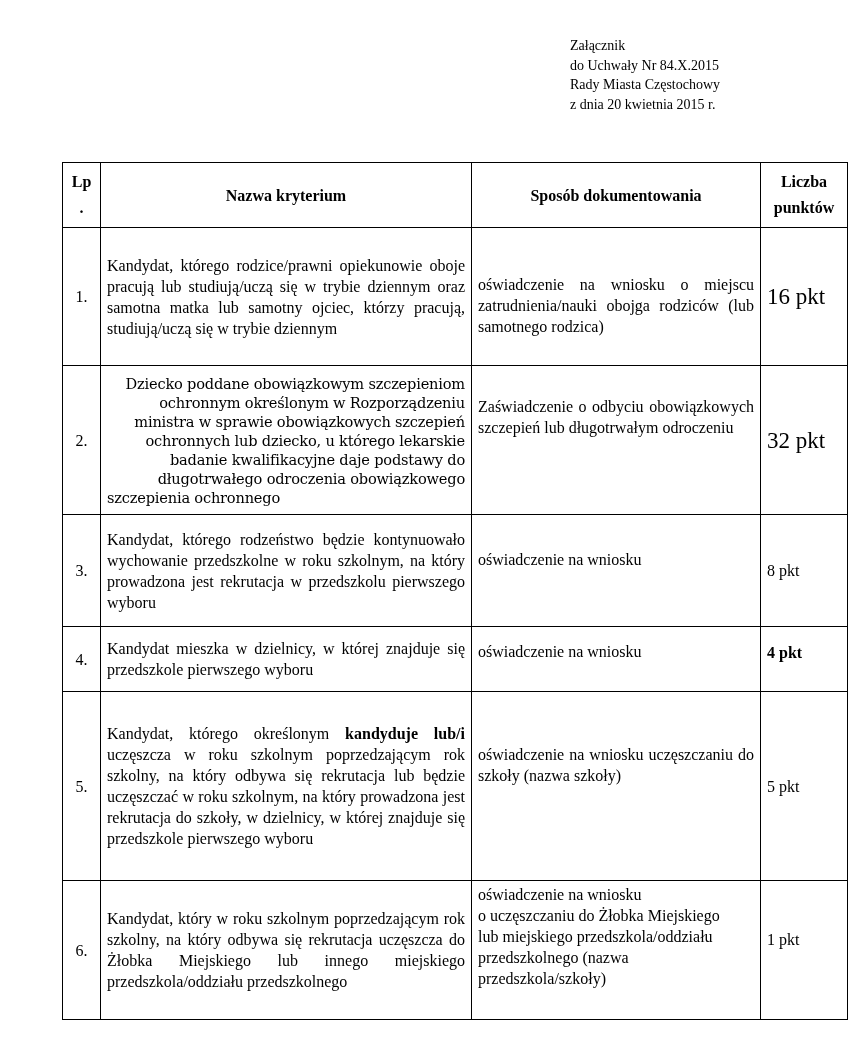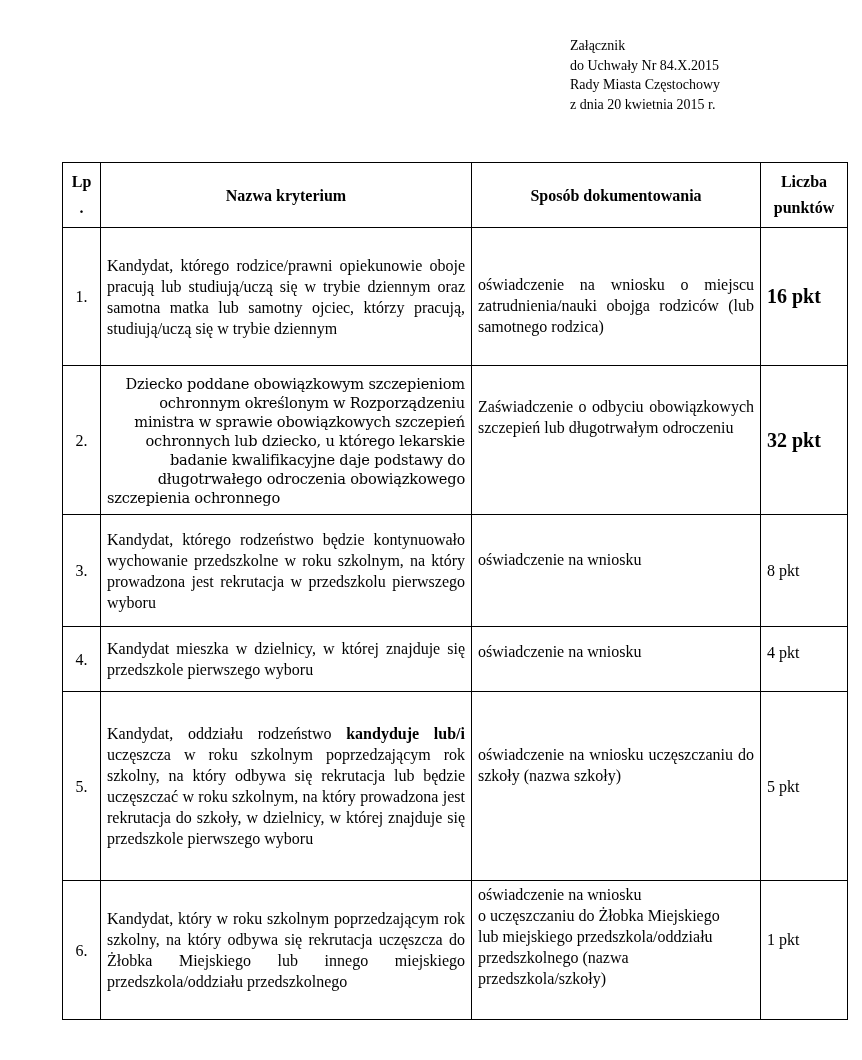--- a/index.html
+++ b/index.html
@@ -25,26 +25,26 @@
   th.c-lp { line-height: 26px; padding: 0; }
   th.c-pts { line-height: 26px; padding: 0; }
   col.lp { width: 38px; }
   col.name { width: 371px; }
   col.doc { width: 289px; }
   col.pts { width: 87px; }
   td.lp { text-align: center; padding: 0; }
   td.name { text-align: justify; text-align-last: left; }
   td.doc { text-align: justify; text-align-last: left; }
   td.pts { vertical-align: bottom; padding-bottom: 10px; padding-left: 7px; }
-  td.pts.bold { font-weight: bold; font-size: 20px; }
+  td.pts.bold { font-weight: normal; font-size: 23px; }
   .row2 td.name { font-family: "DejaVu Serif", serif; font-size: 14.6px; line-height: 19px; text-align: right; letter-spacing: -0.2px;}
   .row2 td.doc { vertical-align: top; padding-top: 30px; }
   .row3 td.doc { vertical-align: top; padding-top: 34px; }
   .row4 td.doc { vertical-align: top; padding-top: 14px; }
-  .row4 td.pts { padding-bottom: 14px; }
+  .row4 td.pts { padding-bottom: 14px; font-weight: bold; }
   .row5 td.doc { vertical-align: top; padding-top: 52px; }
   .row1 td.doc { vertical-align: top; padding-top: 46px; }
   .row6 td.doc { vertical-align: top; padding-top: 3px; text-align: left; }
   .row6 td.pts { padding-bottom: 22px; }
   tr.row1 { height: 138px; }
   tr.row2 { height: 149px; }
   tr.row3 { height: 112px; }
   tr.row4 { height: 65px; }
   tr.row5 { height: 189px; }
   tr.row6 { height: 139px; }
@@ -102,21 +102,21 @@
       <td class="pts">8 pkt</td>
     </tr>
     <tr class="row4">
       <td class="lp">4.</td>
       <td class="name">Kandydat mieszka w dzielnicy, w której znajduje się przedszkole pierwszego wyboru</td>
       <td class="doc">oświadczenie na wniosku</td>
       <td class="pts">4 pkt</td>
     </tr>
     <tr class="row5">
       <td class="lp">5.</td>
-      <td class="name"><span>Kandydat, oddziału rodzeństwo </span><b class="em">kandyduje lub/i</b><span> uczęszcza w roku szkolnym poprzedzającym rok szkolny, na który odbywa się rekrutacja lub będzie uczęszczać w roku szkolnym, na który prowadzona jest rekrutacja do szkoły, w dzielnicy, w której znajduje się przedszkole pierwszego wyboru</span></td>
+      <td class="name"><span>Kandydat, którego określonym </span><b class="em">kandyduje lub/i</b><span> uczęszcza w roku szkolnym poprzedzającym rok szkolny, na który odbywa się rekrutacja lub będzie uczęszczać w roku szkolnym, na który prowadzona jest rekrutacja do szkoły, w dzielnicy, w której znajduje się przedszkole pierwszego wyboru</span></td>
       <td class="doc">oświadczenie na wniosku uczęszczaniu do szkoły (nazwa szkoły)</td>
       <td class="pts">5 pkt</td>
     </tr>
     <tr class="row6">
       <td class="lp">6.</td>
       <td class="name">Kandydat, który w roku szkolnym poprzedzającym rok szkolny, na który odbywa się rekrutacja uczęszcza do Żłobka Miejskiego lub innego miejskiego przedszkola/oddziału przedszkolnego</td>
       <td class="doc">
         <div>oświadczenie na wniosku</div>
         <div>o uczęszczaniu do Żłobka Miejskiego</div>
         <div>lub miejskiego przedszkola/oddziału</div>

